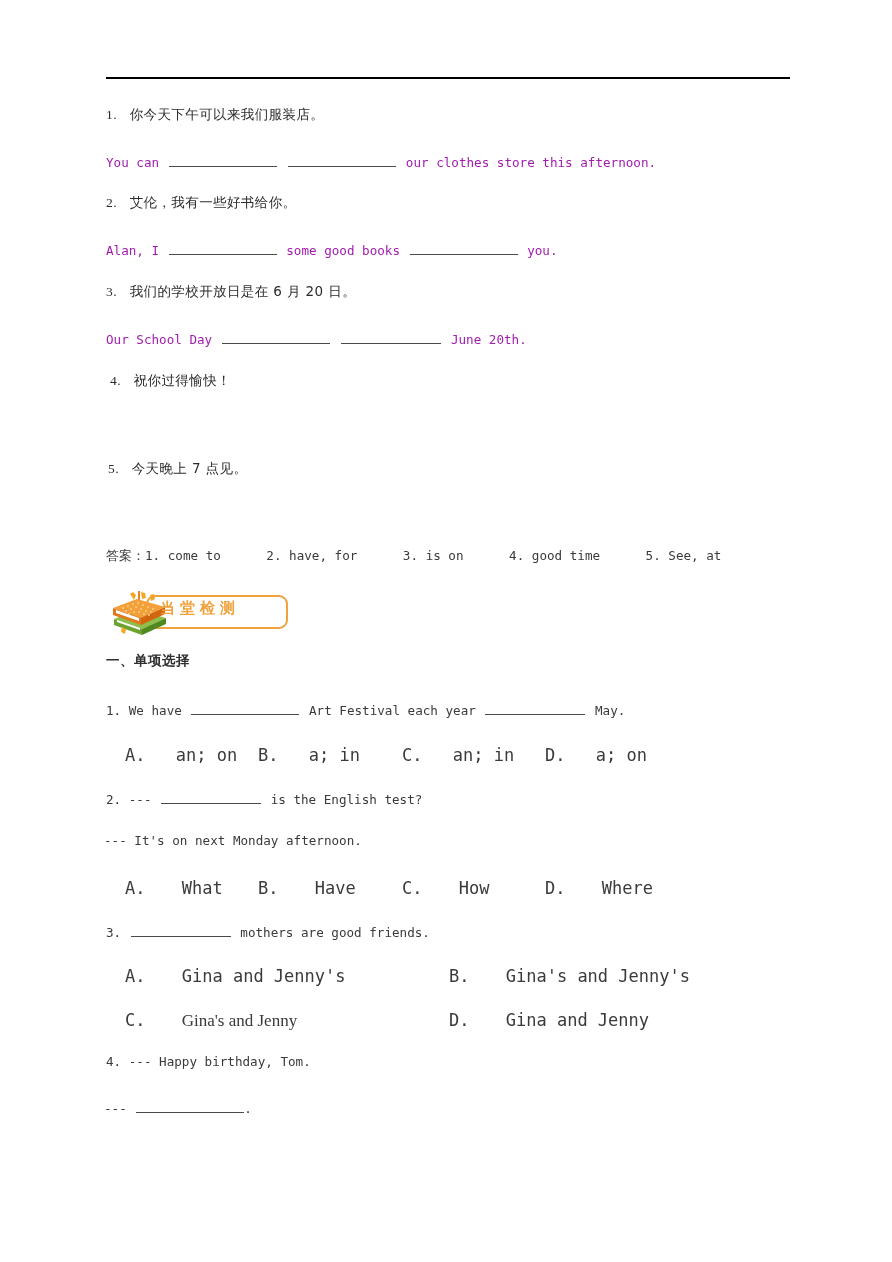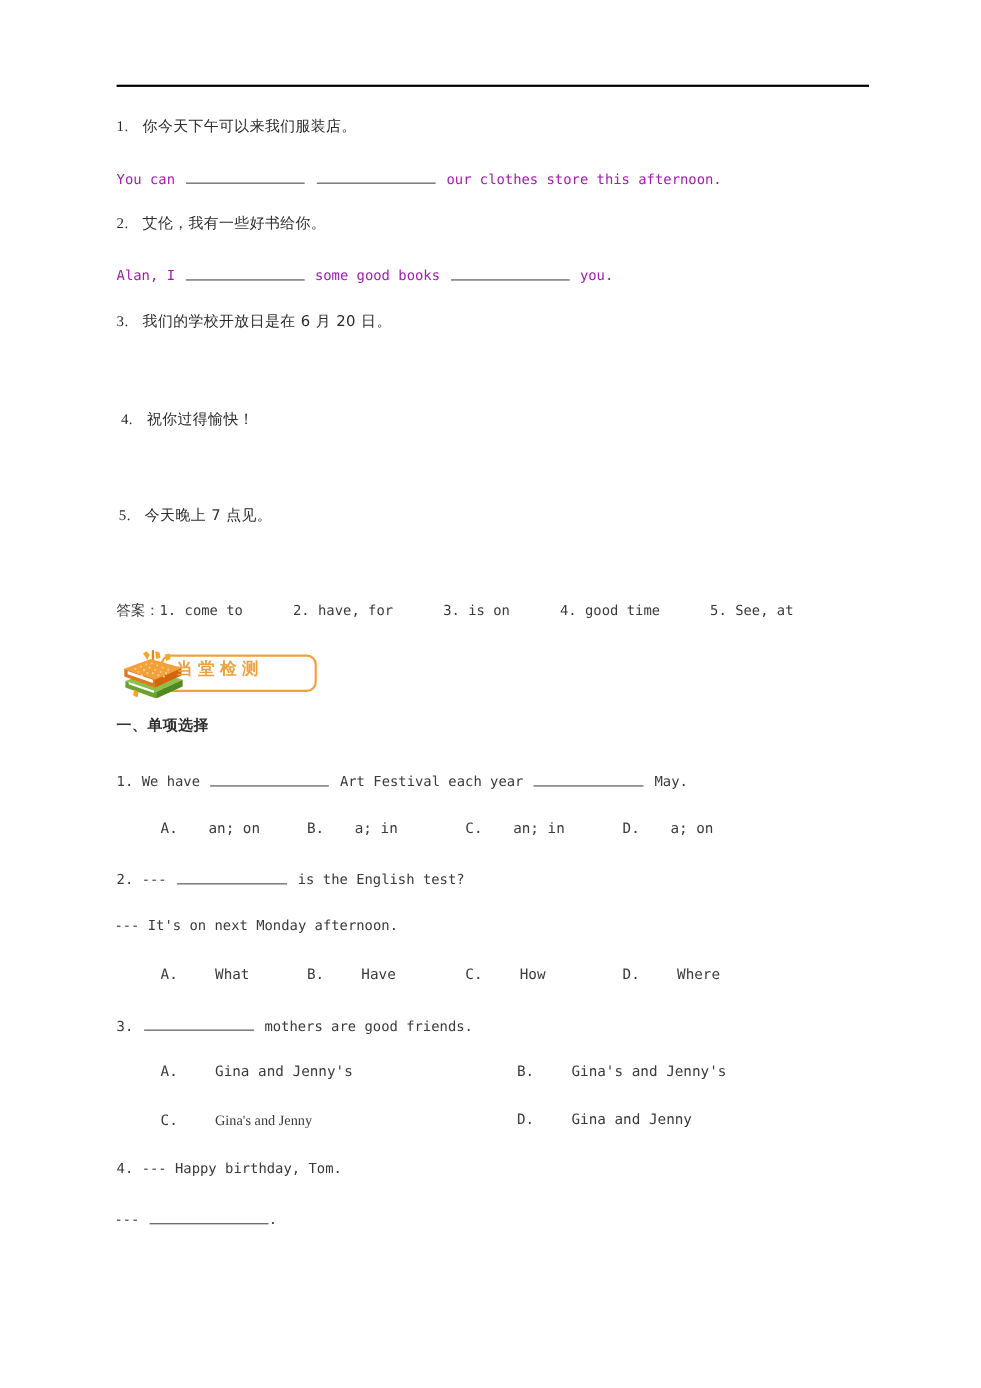--- a/index.html
+++ b/index.html
@@ -138,25 +138,24 @@
     left: 106px;
     font-family: "DejaVu Sans Mono", "Liberation Mono", monospace;
     font-size: 12.6px;
     color: #3a3a3a;
     white-space: nowrap;
     line-height: 1;
   }
   .opt {
     position: absolute;
     font-family: "DejaVu Sans Mono", "Liberation Mono", monospace;
-    font-size: 13px;
+    font-size: 17px;
     color: #3a3a3a;
     white-space: nowrap;
     line-height: 1;
-    margin-left: 21px;
   }
   .optlab { display:inline-block; }
 </style>
 </head>
 <body>
 
 <div class="page">
 
   <div class="top-rule"></div>
 
@@ -179,20 +178,26 @@
     <span>Alan, I</span>
     <span class="blank b-wide"></span>
     <span>some good books</span>
     <span class="blank b-wide"></span>
     <span>you.</span>
   </div>
 
   <div class="line cn" style="left:106px; top:285px;">
     <span class="num">3.</span>
     <span style="margin-left:8px;">我们的学校开放日是在 6 月 20 日。</span>
+  </div>
+  <div class="line en" style="left:106px; top:331px;">
+    <span>Our School Day</span>
+    <span class="blank b-wide"></span>
+    <span class="blank b-med"></span>
+    <span>June 20th.</span>
   </div>
 
   <div class="line cn" style="left:110px; top:374px;">
     <span class="num">4.</span>
     <span style="margin-left:8px;">祝你过得愉快！</span>
   </div>
 
   <div class="line cn" style="left:108px; top:462px;">
     <span class="num">5.</span>
     <span style="margin-left:8px;">今天晚上 7 点见。</span>

